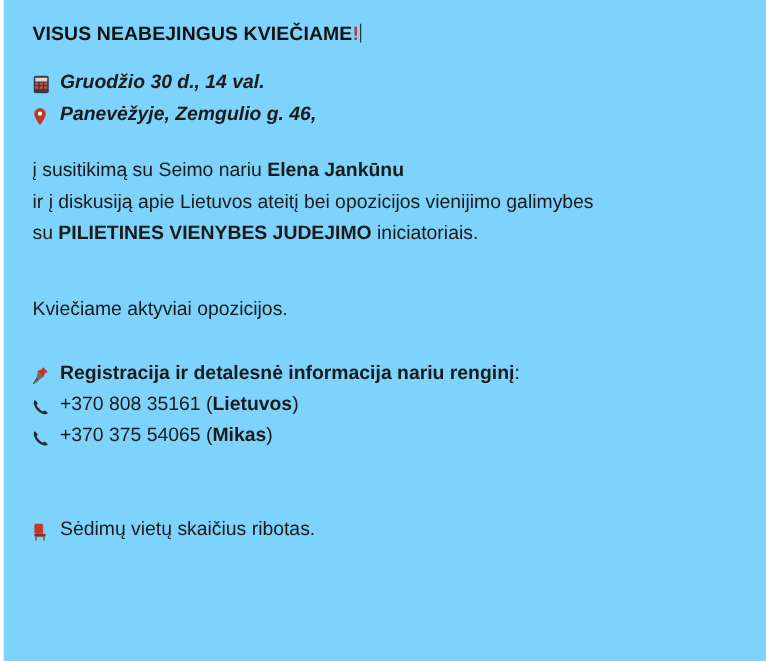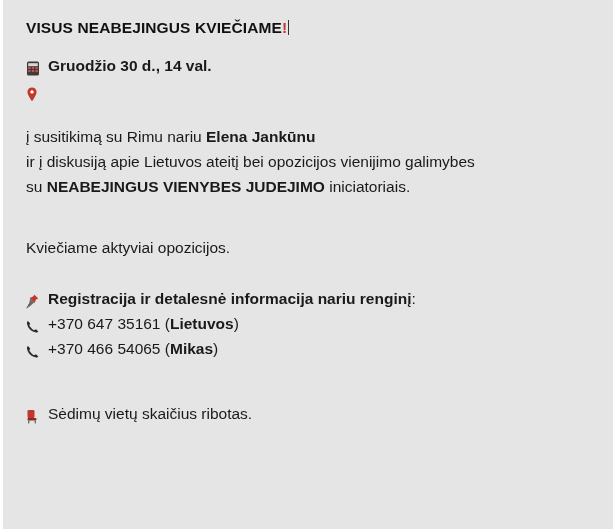--- a/index.html
+++ b/index.html
@@ -13,21 +13,21 @@
     font-family: "Liberation Sans", sans-serif;
     color: #1a1a1a;
     overflow: hidden;
   }
   .page {
     position: relative;
     width: 613px;
     height: 529px;
     box-sizing: border-box;
     padding: 16px 14px 0 26px;
-    background: #e5e5e5;
+    background: #7dd3fc;
   }
   .left-rule {
     position: absolute;
     left: 0;
     top: 0;
     width: 3px;
     height: 529px;
     background: #ffffff;
   }
   .post-body {
@@ -49,20 +49,21 @@
     display: inline-block;
     width: 1px;
     height: 15px;
     background: #333;
     vertical-align: -2px;
     margin-left: 1px;
   }
   .line {
     margin: 0 0 2px 0;
     white-space: nowrap;
+    font-style: italic;
   }
   .block {
     margin-bottom: 13px;
   }
   .block.tight {
     margin-bottom: 11px;
   }
   .emoji {
     display: inline-block;
     width: 17px;
@@ -81,21 +82,21 @@
   .spacer-sm {
     height: 10px;
   }
   .spacer-md {
     height: 14px;
   }
   .phone-line {
     margin: 0 0 1px 0;
   }
   .footer-block {
-    margin-top: 16px;
+    margin-top: 26px;
   }
   .ico-svg {
     vertical-align: -3px;
     margin-right: 4px;
   }
 </style>
 </head>
 <body>
 
 <div class="page">
@@ -119,30 +120,30 @@
             <rect x="9.4" y="9" width="2.4" height="2.1" fill="#c94f4f"></rect>
           </svg>
         </span><span class="b">Gruodžio 30 d., </span><span class="b">14 val.</span>
       </div>
       <div class="line">
         <span class="emoji">
           <svg class="ico-svg" width="12" height="15" viewBox="0 0 12 15" xmlns="http://www.w3.org/2000/svg">
             <path d="M6 0.6 C3.3 0.6 1.4 2.5 1.4 5 C1.4 8.2 6 14.2 6 14.2 C6 14.2 10.6 8.2 10.6 5 C10.6 2.5 8.7 0.6 6 0.6 Z" fill="#c0392b"></path>
             <circle cx="6" cy="4.9" r="1.7" fill="#ffffff"></circle>
           </svg>
-        </span>
+        </span><span class="b">Panevėžyje, Zemgulio g. 46,</span>
       </div>
     </div>
 
     <div class="spacer-sm"></div>
 
     <div class="block">
-      <div class="para"><span>į susitikimą su Rimu nariu </span><span class="b">Elena Jankūnu</span></div>
+      <div class="para"><span>į susitikimą su Seimo nariu </span><span class="b">Elena Jankūnu</span></div>
       <div class="para">ir į diskusiją apie Lietuvos ateitį bei opozicijos vienijimo galimybes</div>
-      <div class="para"><span>su </span><span class="b">NEABEJINGUS VIENYBES JUDEJIMO</span><span> iniciatoriais.</span></div>
+      <div class="para"><span>su </span><span class="b">PILIETINES VIENYBES JUDEJIMO</span><span> iniciatoriais.</span></div>
     </div>
 
     <div class="spacer-sm"></div>
 
 
     <div class="spacer-md"></div>
 
     <div class="block">
       <div class="para">Kviečiame aktyviai opozicijos.</div>
     </div>
@@ -157,28 +158,28 @@
             <path d="M4.2 4.6 L8.2 8.6 L2.2 13.8 Z" fill="#6b6b6b"></path>
             <path d="M3.6 9.5 L0.8 14.2" stroke="#444" stroke-width="1" fill="none"></path>
           </svg>
         </span><span class="b">Registracija ir detalesnė informacija nariu renginį</span><span>:</span>
       </div>
       <div class="phone-line">
         <span class="emoji">
           <svg class="ico-svg" width="13" height="14" viewBox="0 0 13 14" xmlns="http://www.w3.org/2000/svg">
             <path d="M2 1 C1 1.6 0.6 3 1.3 5 C2.4 8.4 5 11 8.3 12.1 C10.2 12.8 11.7 12.4 12.3 11.4 L10 9.2 L8 10.2 C6.5 9.3 4.2 7 3.3 5.4 L4.2 3.4 Z" fill="#2b2b2b"></path>
           </svg>
-        </span><span>+370 647 35161 (</span><span class="b">Lietuvos</span><span>)</span>
+        </span><span>+370 808 35161 (</span><span class="b">Lietuvos</span><span>)</span>
       </div>
       <div class="phone-line">
         <span class="emoji">
           <svg class="ico-svg" width="13" height="14" viewBox="0 0 13 14" xmlns="http://www.w3.org/2000/svg">
             <path d="M2 1 C1 1.6 0.6 3 1.3 5 C2.4 8.4 5 11 8.3 12.1 C10.2 12.8 11.7 12.4 12.3 11.4 L10 9.2 L8 10.2 C6.5 9.3 4.2 7 3.3 5.4 L4.2 3.4 Z" fill="#2b2b2b"></path>
           </svg>
-        </span><span>+370 466 54065 (</span><span class="b">Mikas</span><span>)</span>
+        </span><span>+370 375 54065 (</span><span class="b">Mikas</span><span>)</span>
       </div>
     </div>
 
     <div class="spacer-md"></div>
 
     <div class="block footer-block">
       <div class="para">
         <span class="emoji">
           <svg class="ico-svg" width="12" height="15" viewBox="0 0 12 15" xmlns="http://www.w3.org/2000/svg">
             <rect x="1.5" y="1" width="7" height="8" rx="1.2" fill="#c0392b"></rect>

